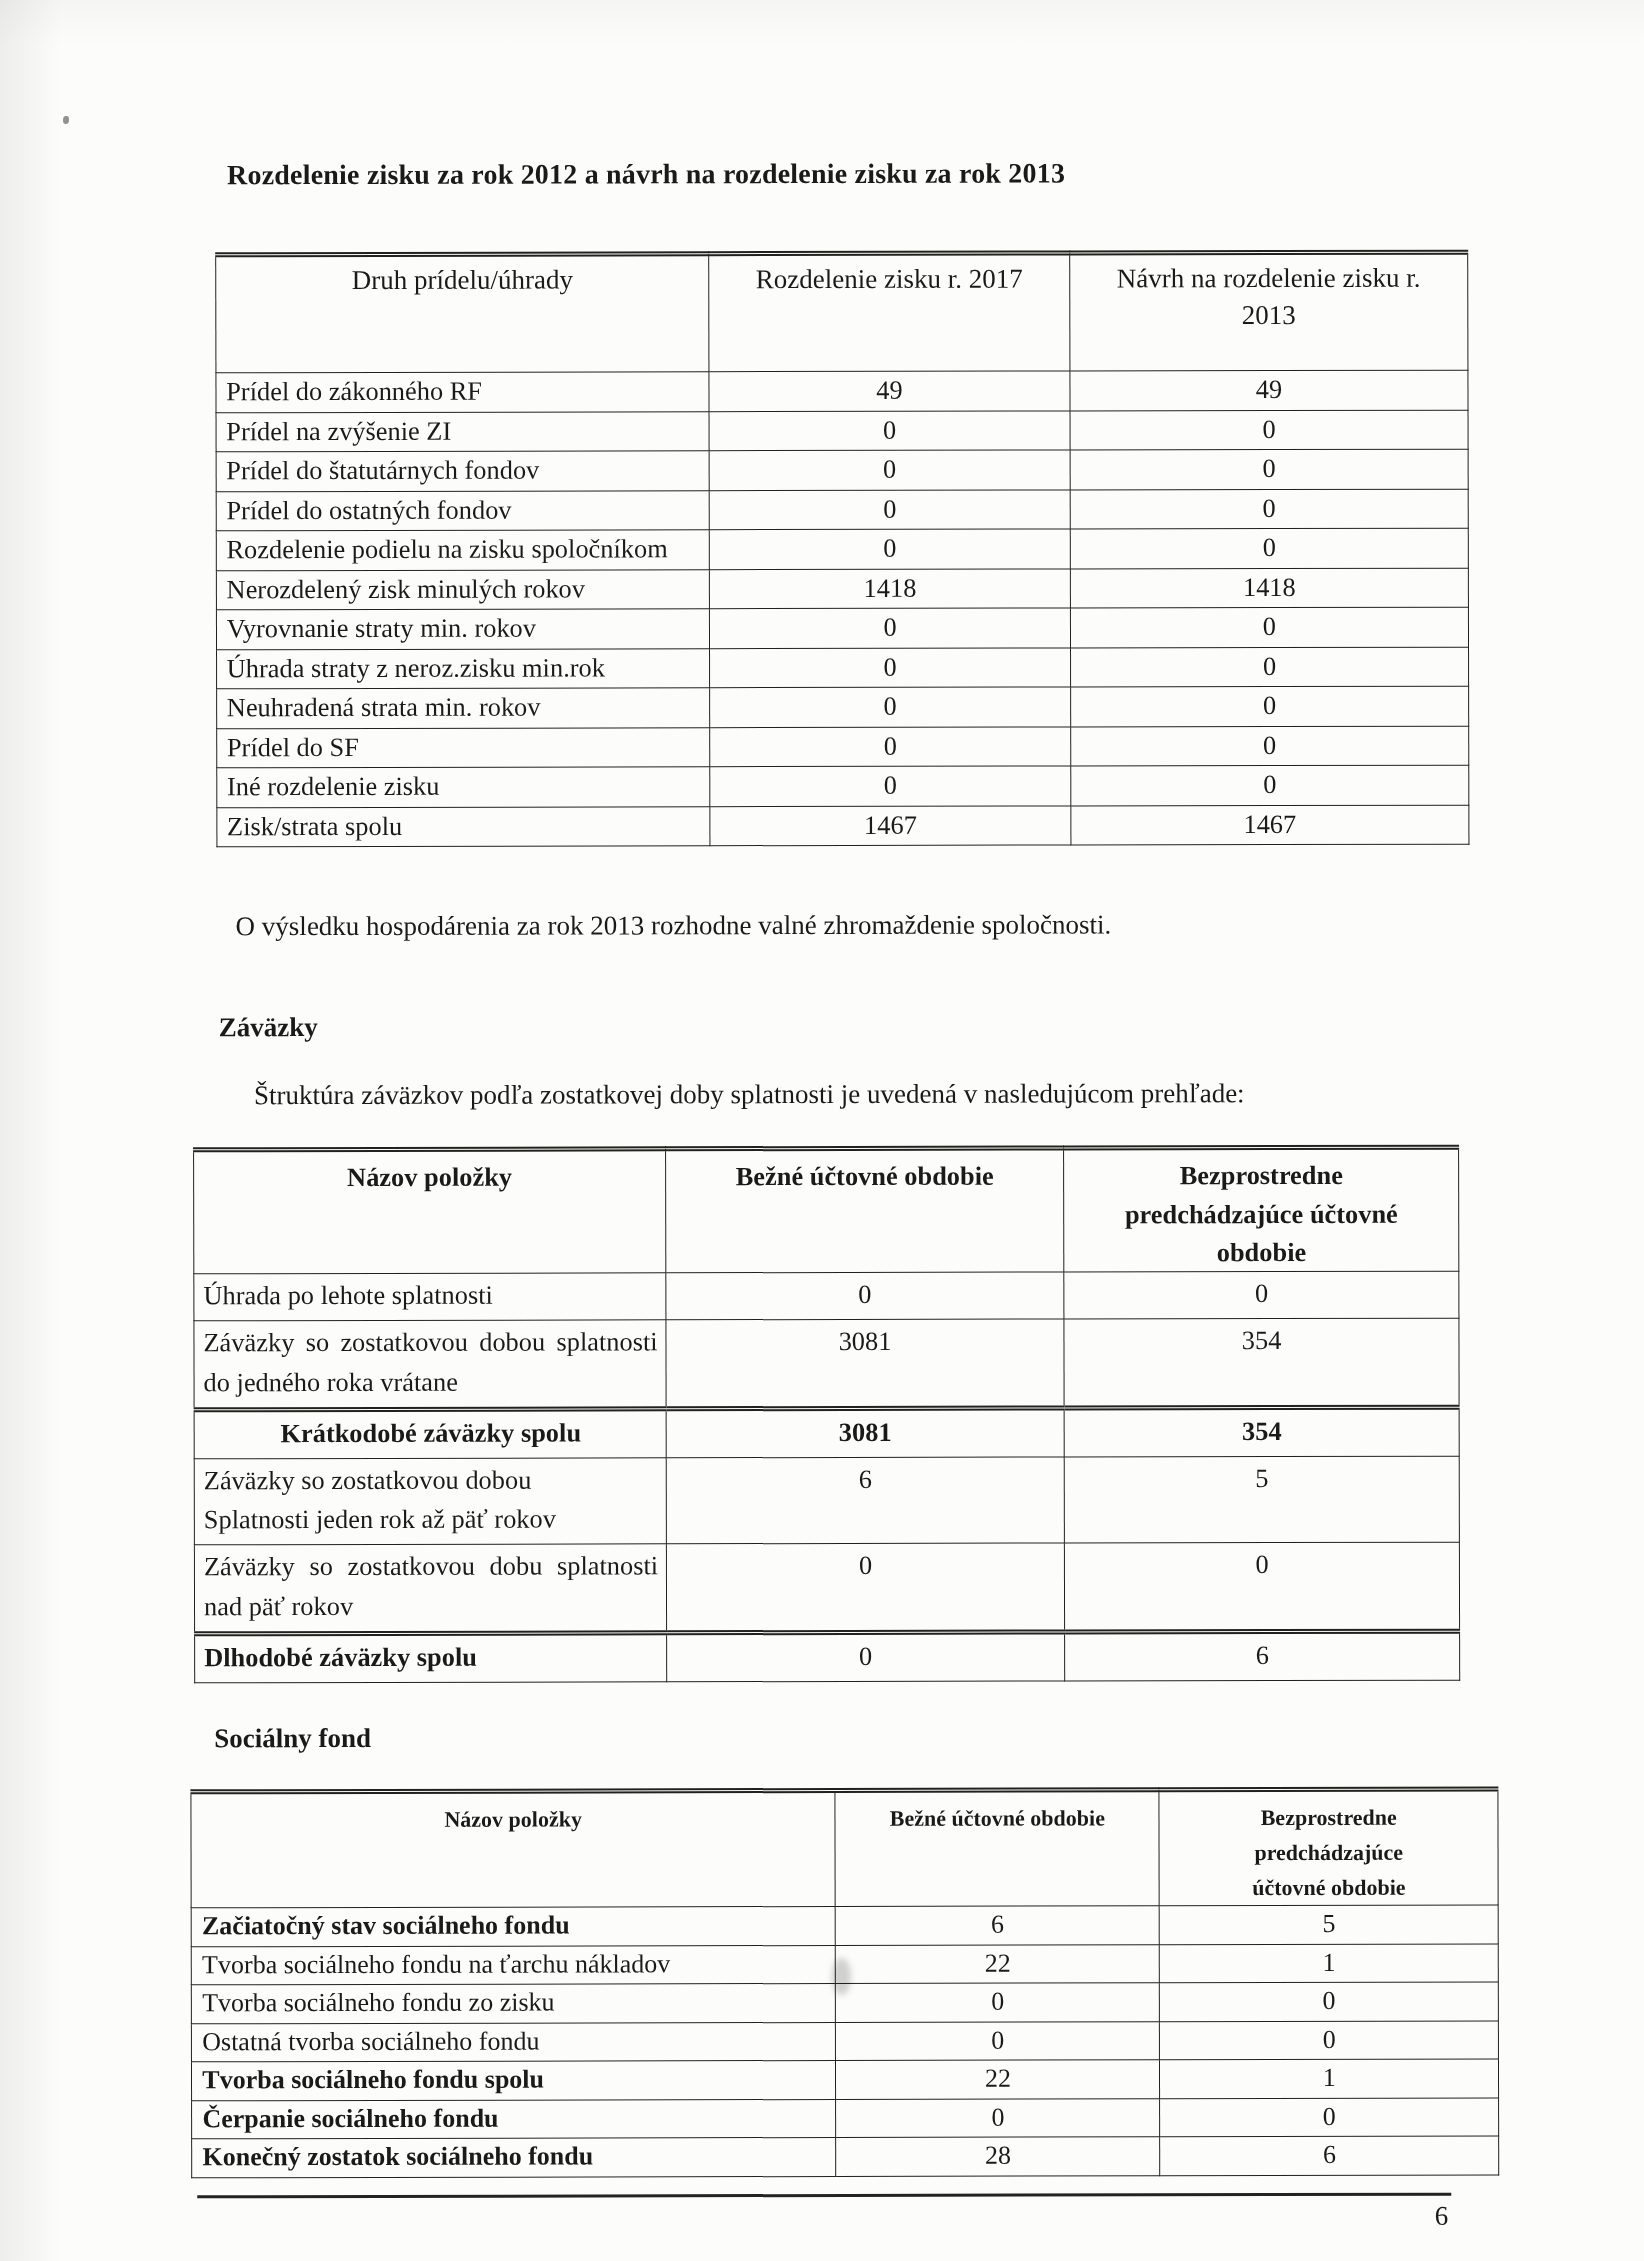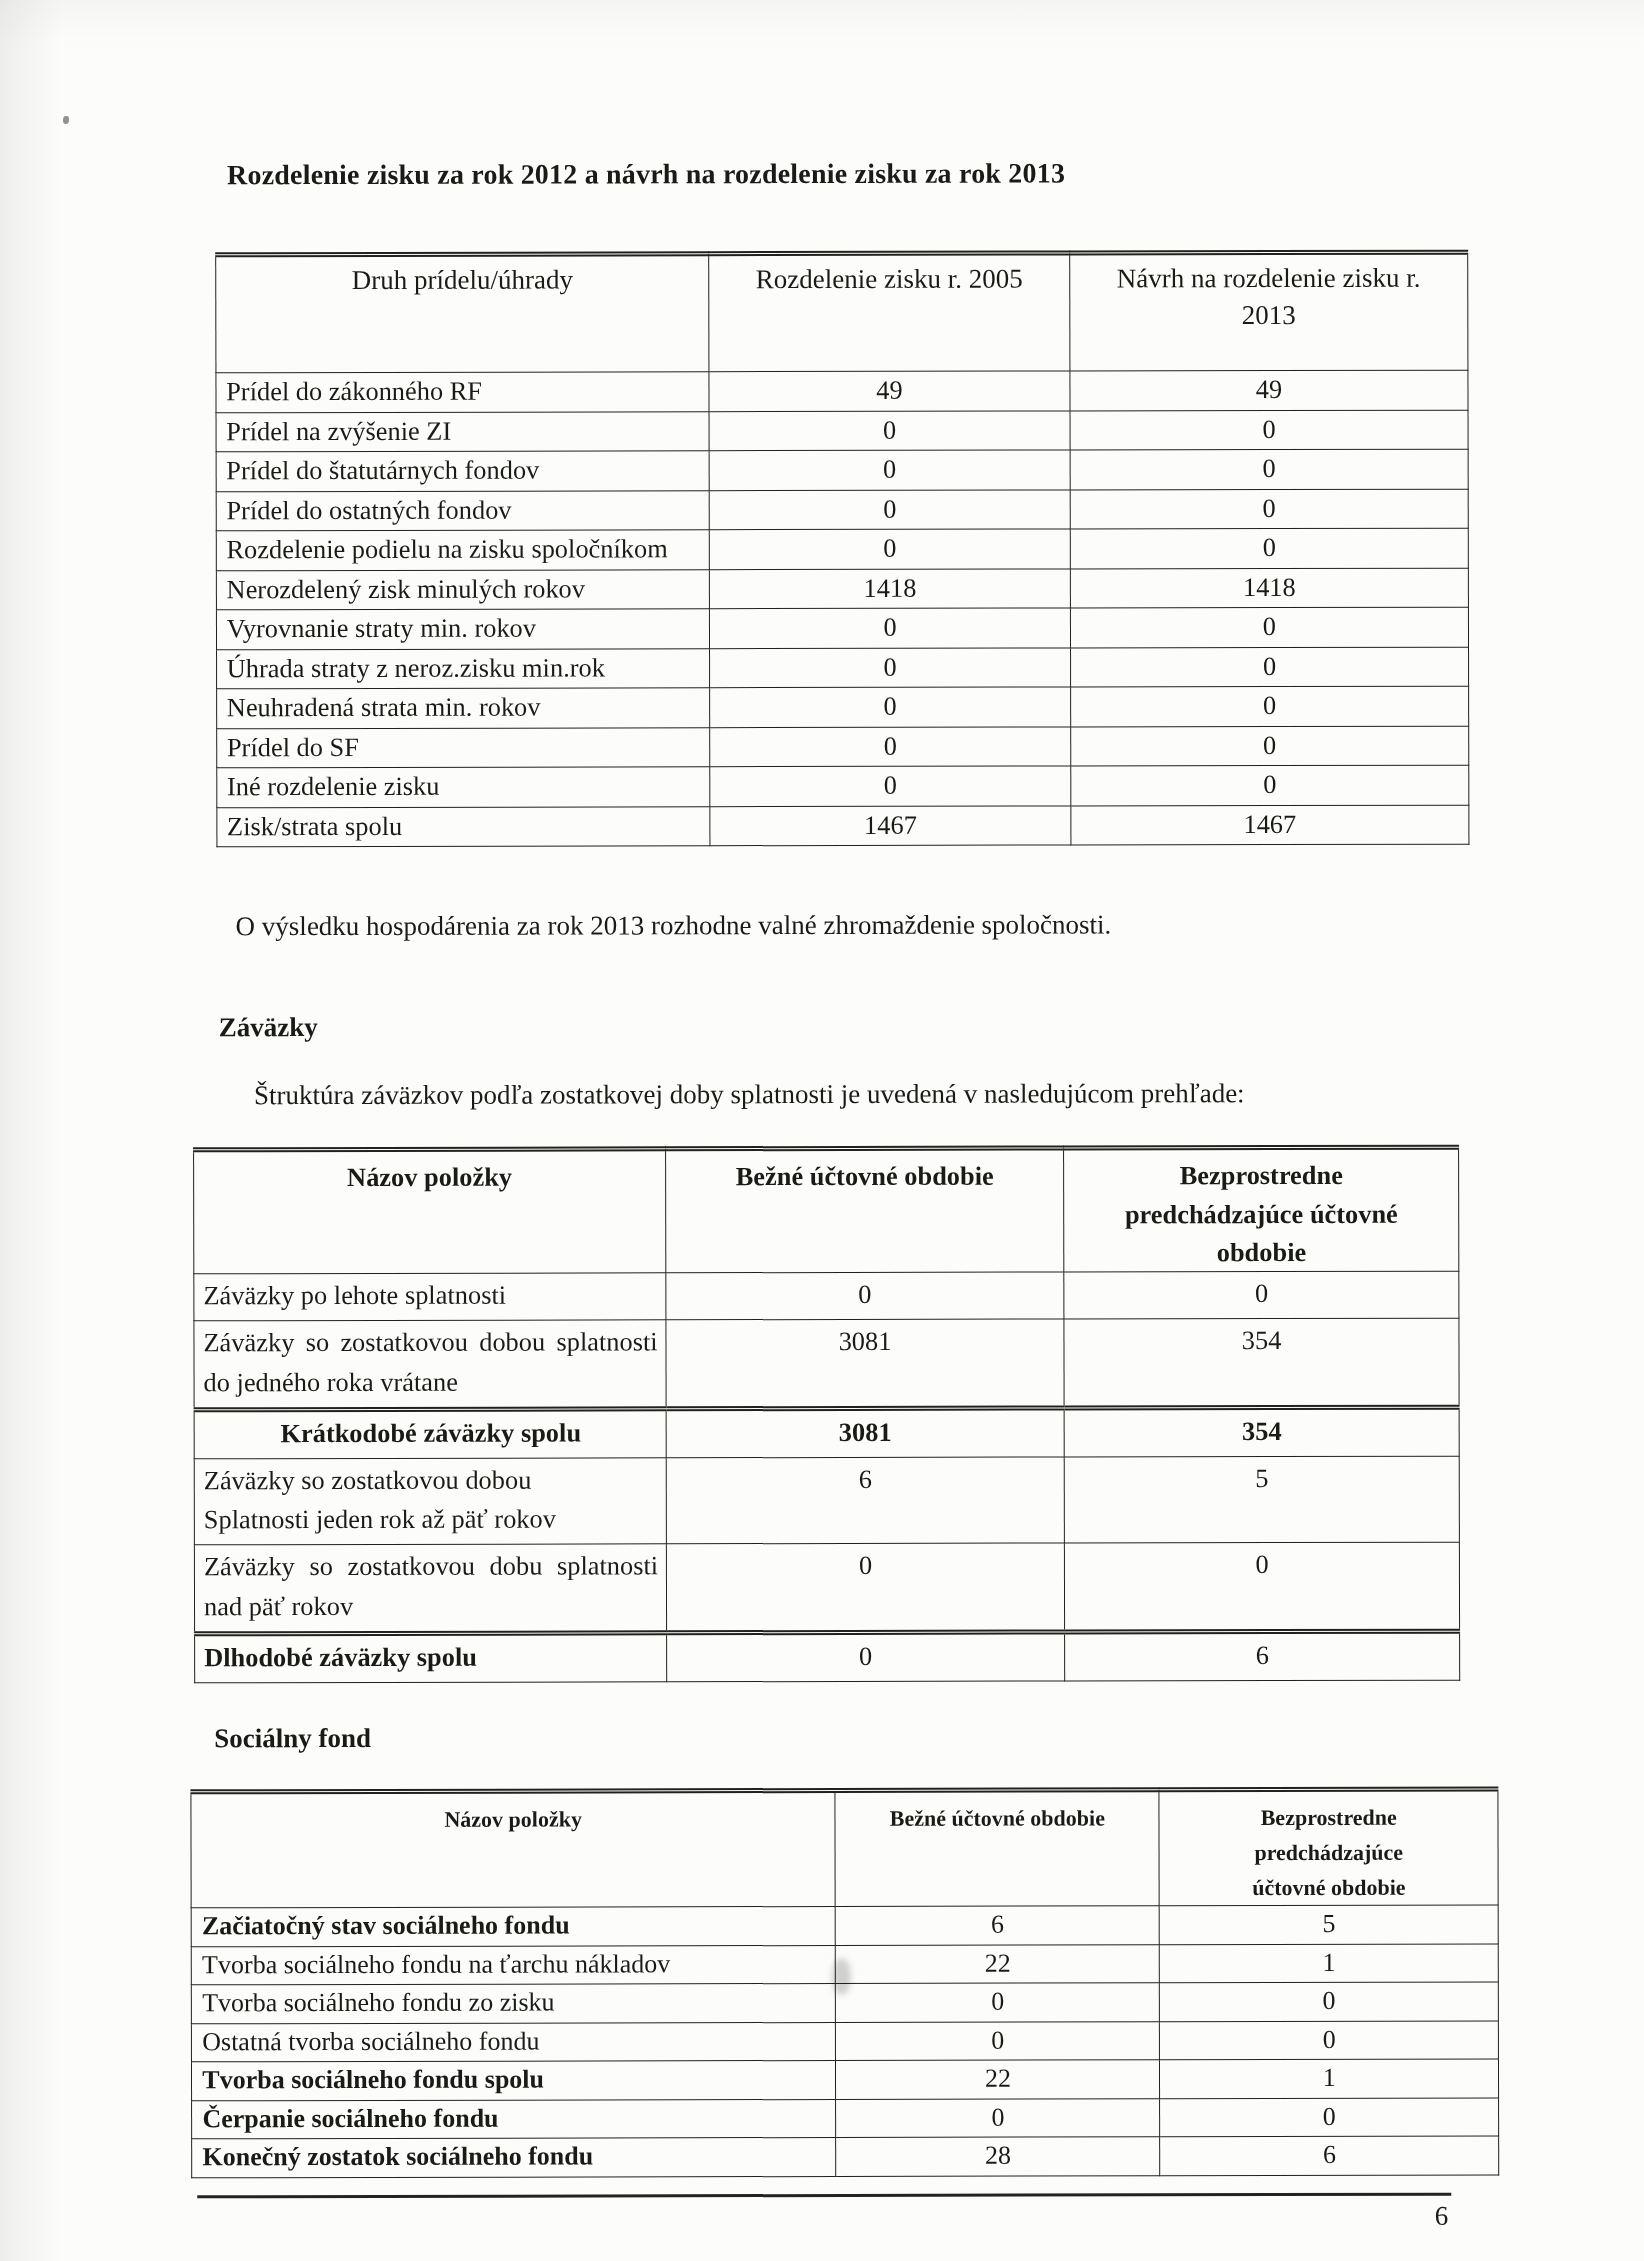--- a/index.html
+++ b/index.html
@@ -76,21 +76,21 @@
 
     <table id="t1" class="tbl">
       <colgroup>
           <col class="c1">
           <col class="c2">
           <col class="c3">
         </colgroup>
       <thead>
         <tr>
           <th>Druh prídelu/úhrady</th>
-          <th>Rozdelenie zisku r. 2005</th>
+          <th>Rozdelenie zisku r. 2017</th>
           <th class="pre">Návrh na rozdelenie zisku  r.
 2013</th>
         </tr>
       </thead>
       <tbody>
           <tr>
             <td>Prídel do zákonného RF</td>
             <td class="num">49</td>
             <td class="num">49</td>
           </tr>
@@ -168,21 +168,21 @@
         <tr>
           <th>Názov položky</th>
           <th>Bežné účtovné obdobie</th>
           <th class="pre">Bezprostredne
 predchádzajúce účtovné
 obdobie</th>
         </tr>
       </thead>
       <tbody>
           <tr>
-            <td>Záväzky po lehote splatnosti</td>
+            <td>Úhrada po lehote splatnosti</td>
             <td class="num">0</td>
             <td class="num">0</td>
           </tr>
           <tr>
             <td class="justify">Záväzky so zostatkovou dobou splatnosti do jedného roka vrátane</td>
             <td class="num">3081</td>
             <td class="num">354</td>
           </tr>
           <tr class="bold rule-double">
             <td>Krátkodobé záväzky spolu</td>

